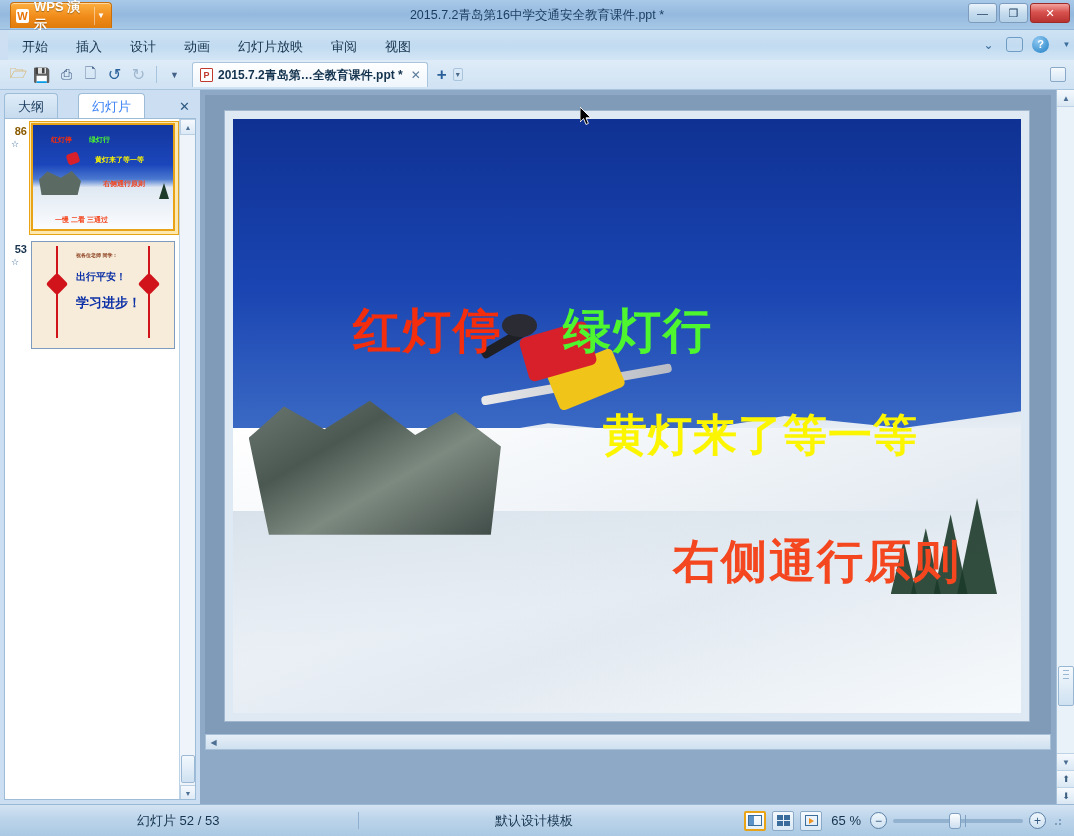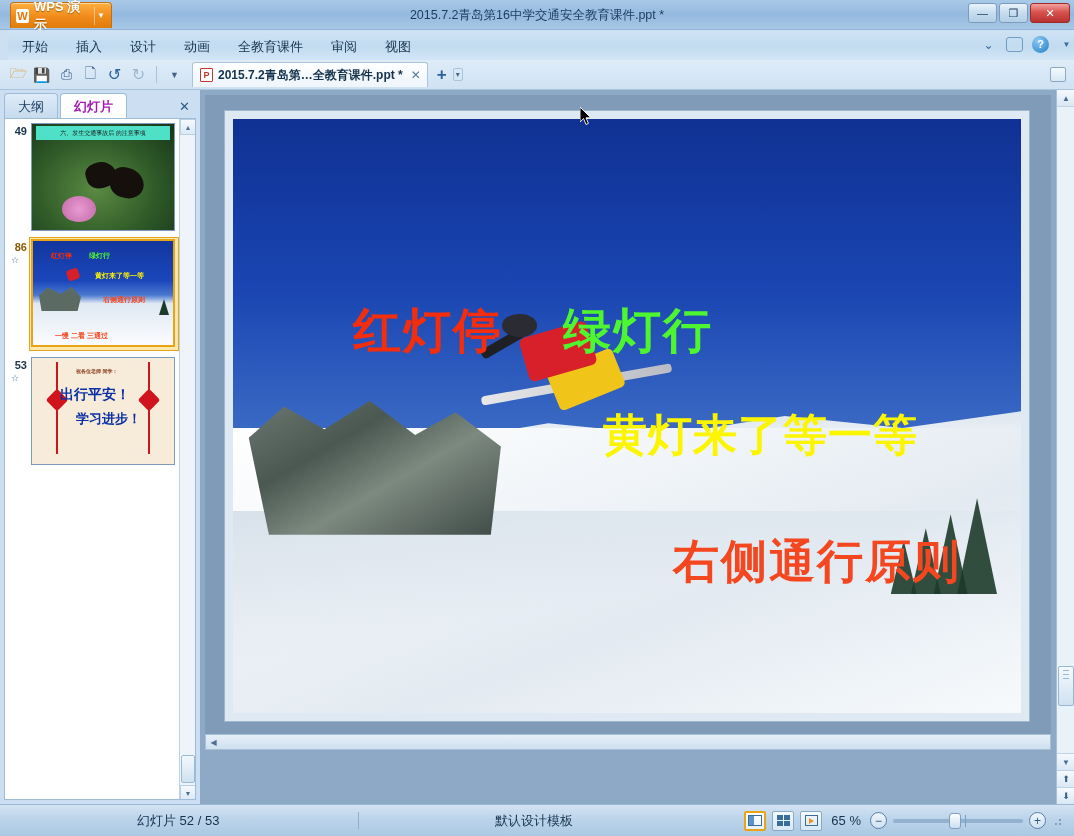--- a/index.html
+++ b/index.html
@@ -104,21 +104,21 @@
     position:absolute; left:0; top:90px; width:200px; height:714px;
     background:#ccdff2;
   }
   .lp-tabs { position:relative; height:28px; display:flex; align-items:flex-end; padding-left:4px; }
   .lp-tab {
     height:25px; padding:0 13px; line-height:25px; font-size:13px; color:#1b3c5e;
     border:1px solid #9dbcd8; border-bottom:none; border-radius:4px 4px 0 0;
     background: linear-gradient(180deg,#dfecf8 0%,#c6dbee 100%); margin-right:2px;
   }
   .lp-tab.active {
-    background:#fff; color:#a21caf; font-weight:bold; position:relative; z-index:2;
+    background:#fff; color:#3b82f6; font-weight:normal; position:relative; z-index:2;margin-left:18px;
   }
   .lp-close { position:absolute; right:10px; bottom:4px; font-size:13px; color:#2e5a82; font-weight:bold; }
   .lp-body {
     position:absolute; left:4px; top:28px; width:192px; height:682px;
     background:#fff; border:1px solid #9dbcd8; overflow:hidden;
   }
   .thumbs { position:absolute; left:0; top:0; width:175px; height:680px; }
   .thumb-row { position:relative; margin:4px 0 0 4px; width:166px; }
   .thumb-num {
     position:absolute; left:0; top:2px; width:18px; text-align:right;
@@ -343,21 +343,21 @@
         <span>✕</span>
       </div>
     </div>
   </div>
 
   <div class="menubar">
     <div class="menu-item">开始</div>
     <div class="menu-item">插入</div>
     <div class="menu-item">设计</div>
     <div class="menu-item">动画</div>
-    <div class="menu-item">全教育课件</div>
+    <div class="menu-item">幻灯片放映</div>
     <div class="menu-item">审阅</div>
     <div class="menu-item">视图</div>
     <div class="menu-right">
       <span class="mr-ico">⌄</span>
       <span class="mr-ico">
           <span class="skin-ico"></span>
         </span>
       <span class="mr-ico">
         <span class="help-ico">?</span>
       </span>
@@ -387,35 +387,20 @@
   <div class="leftpanel">
     <div class="lp-tabs">
       <div class="lp-tab">大纲</div>
       <div class="lp-tab active">幻灯片</div>
       <span class="lp-close">✕</span>
     </div>
 
     <div class="lp-body">
       <div class="thumbs">
 
-        <div class="thumb-row" style="height:112px;">
-          <span class="thumb-num">49</span>
-          <div class="thumb-box t49">
-            <div class="bar">六、发生交通事故后 的注意事项</div>
-            <div class="flower"></div>
-            <div class="bfly">
-              <span class="w1"></span>
-                <span class="w2"></span>
-              <span class="dot" style="left:12px;top:10px;"></span>
-              <span class="dot" style="left:20px;top:18px;"></span>
-              <span class="dot" style="left:38px;top:16px;"></span>
-              <span class="dot" style="left:46px;top:24px;"></span>
-            </div>
-          </div>
-        </div>
 
 
 
         <div class="thumb-row selected" style="height:114px;">
           <span class="thumb-num">86</span>
           <span class="thumb-star">☆</span>
           <div class="thumb-box t52">
             <div class="txt" style="left:18px;top:10px;font-size:7px;color:#f42d0c;">红灯停</div>
             <div class="txt" style="left:56px;top:10px;font-size:7px;color:#4ef62f;">绿灯行</div>
             <div class="txt" style="left:62px;top:30px;font-size:7px;color:#fcf500;">黄灯来了等一等</div>
@@ -434,21 +419,21 @@
           <span class="thumb-num">53</span>
           <span class="thumb-star">☆</span>
           <div class="thumb-box t53">
             <div class="cord" style="left:24px;top:4px;height:34px;"></div>
             <div class="knot" style="left:17px;top:34px;"></div>
             <div class="cord" style="left:24px;top:50px;height:46px;"></div>
             <div class="cord" style="right:24px;top:4px;height:34px;"></div>
             <div class="knot" style="right:17px;top:34px;"></div>
             <div class="cord" style="right:24px;top:50px;height:46px;"></div>
             <div class="tsl" style="left:44px;top:10px;font-size:5px;color:#8a3a1a;">祝各位老师 同学：</div>
-            <div class="tsl" style="left:28px;top:28px;font-size:14px;">出行平安！</div>
+            <div class="tsl" style="left:44px;top:28px;font-size:10px;">出行平安！</div>
             <div class="tsl" style="left:44px;top:52px;font-size:13px;">学习进步！</div>
           </div>
         </div>
       </div>
 
       <div class="lp-scroll">
         <div class="lp-sb-arrow">▲</div>
         <div class="lp-sb-thumb"></div>
         <div class="lp-sb-arrow lp-sb-down">▼</div>
       </div>

